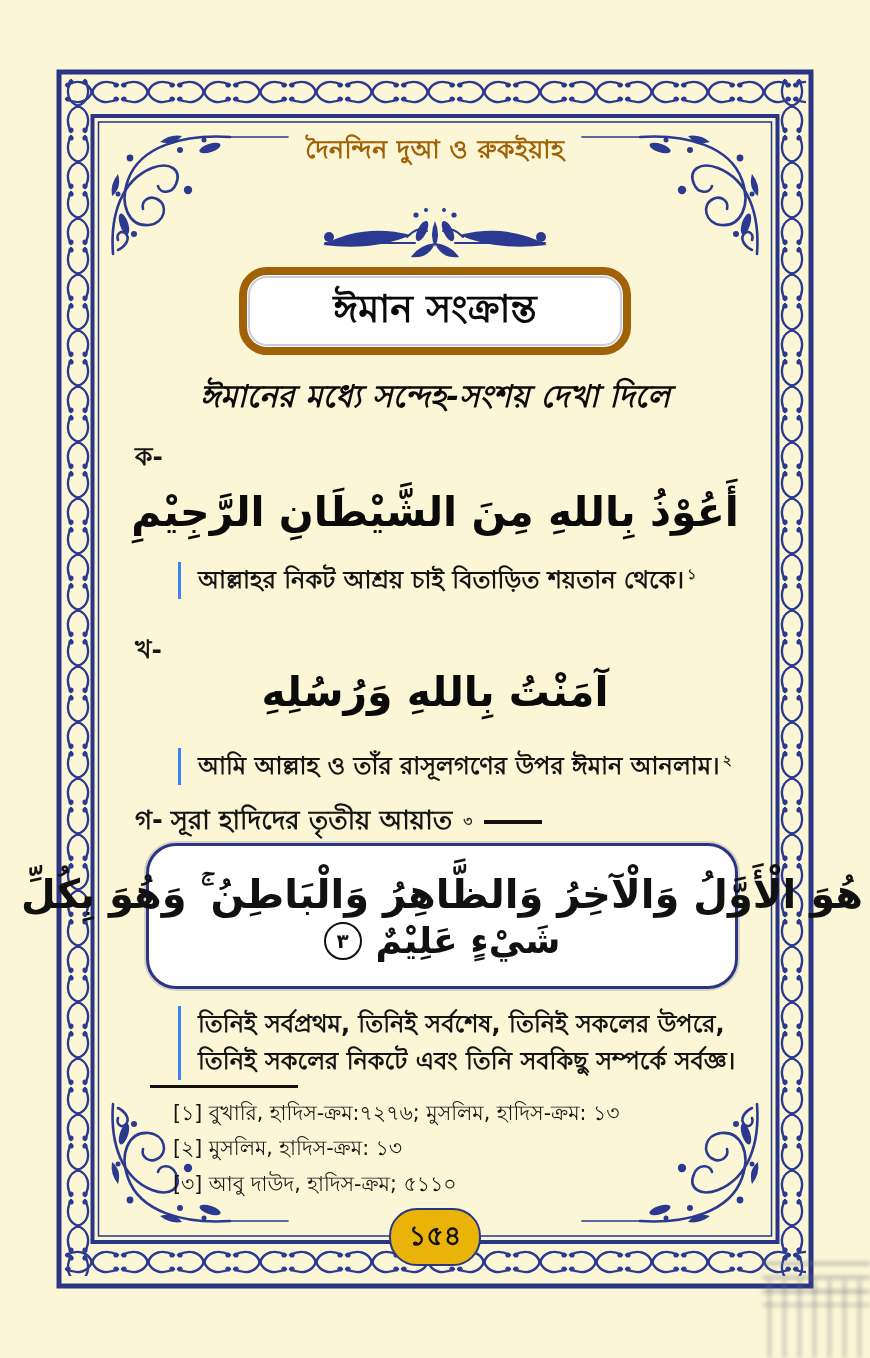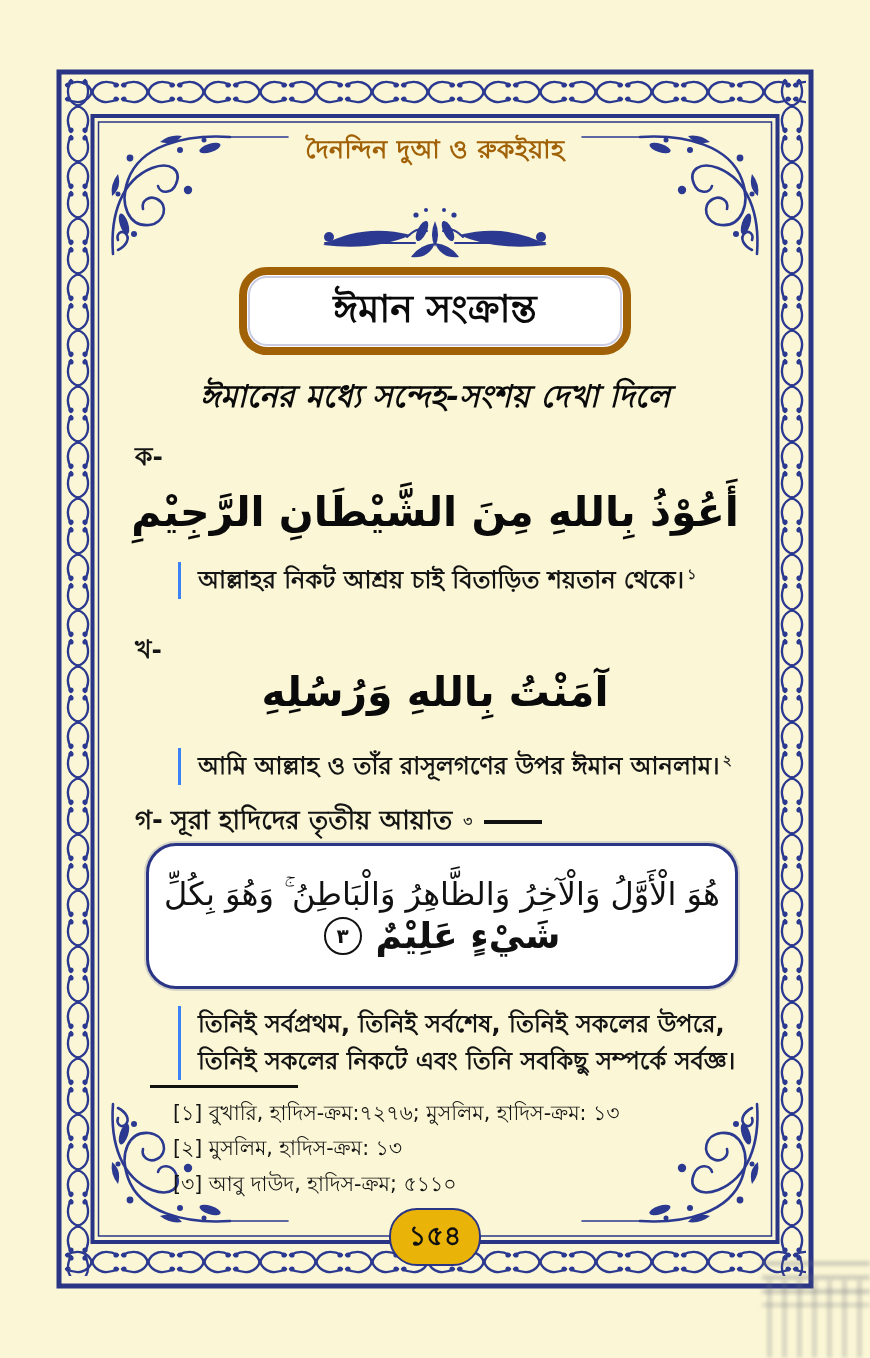--- a/index.html
+++ b/index.html
@@ -56,21 +56,21 @@
   .row-c{left:135px;top:800px;font-size:26px;font-weight:600;color:#141414;display:flex;align-items:center;gap:8px;}
   .heading-dash{display:inline-block;width:58px;height:0;border-top:4px solid #111;margin-left:4px;}
   
   .arabic-box{
     left:146px;width:592px;top:843px;height:146px;
     background:#fff;border:3.5px solid #2A3586;border-radius:30px;
     box-shadow:0 0 0 2px rgba(42,53,134,.18);
     display:flex;flex-direction:column;align-items:center;justify-content:center;
     padding:4px 14px;box-sizing:border-box;
   }
-  .arabic-box .l1{direction:rtl;font-size:32px;font-weight:400;line-height:1.25;white-space:nowrap;}
+  .arabic-box .l1{direction:rtl;font-size:40px;font-weight:700;line-height:1.25;white-space:nowrap;}
   .arabic-box .l2{direction:rtl;font-size:36px;font-weight:700;line-height:1.2;display:flex;align-items:center;gap:14px;}
   .ayah-mark{
     display:inline-flex;width:34px;height:34px;border:2px solid #111;border-radius:50%;
     align-items:center;justify-content:center;font-size:20px;font-weight:700;
   }
   
   .footnote-rule{left:150px;top:1085px;width:148px;height:0;border-top:3px solid #111;}
   .footnotes{left:142px;top:1096px;font-size:20.5px;font-weight:500;color:#141414;line-height:1.72;margin-left:31px;}
   
   .page-oval{

